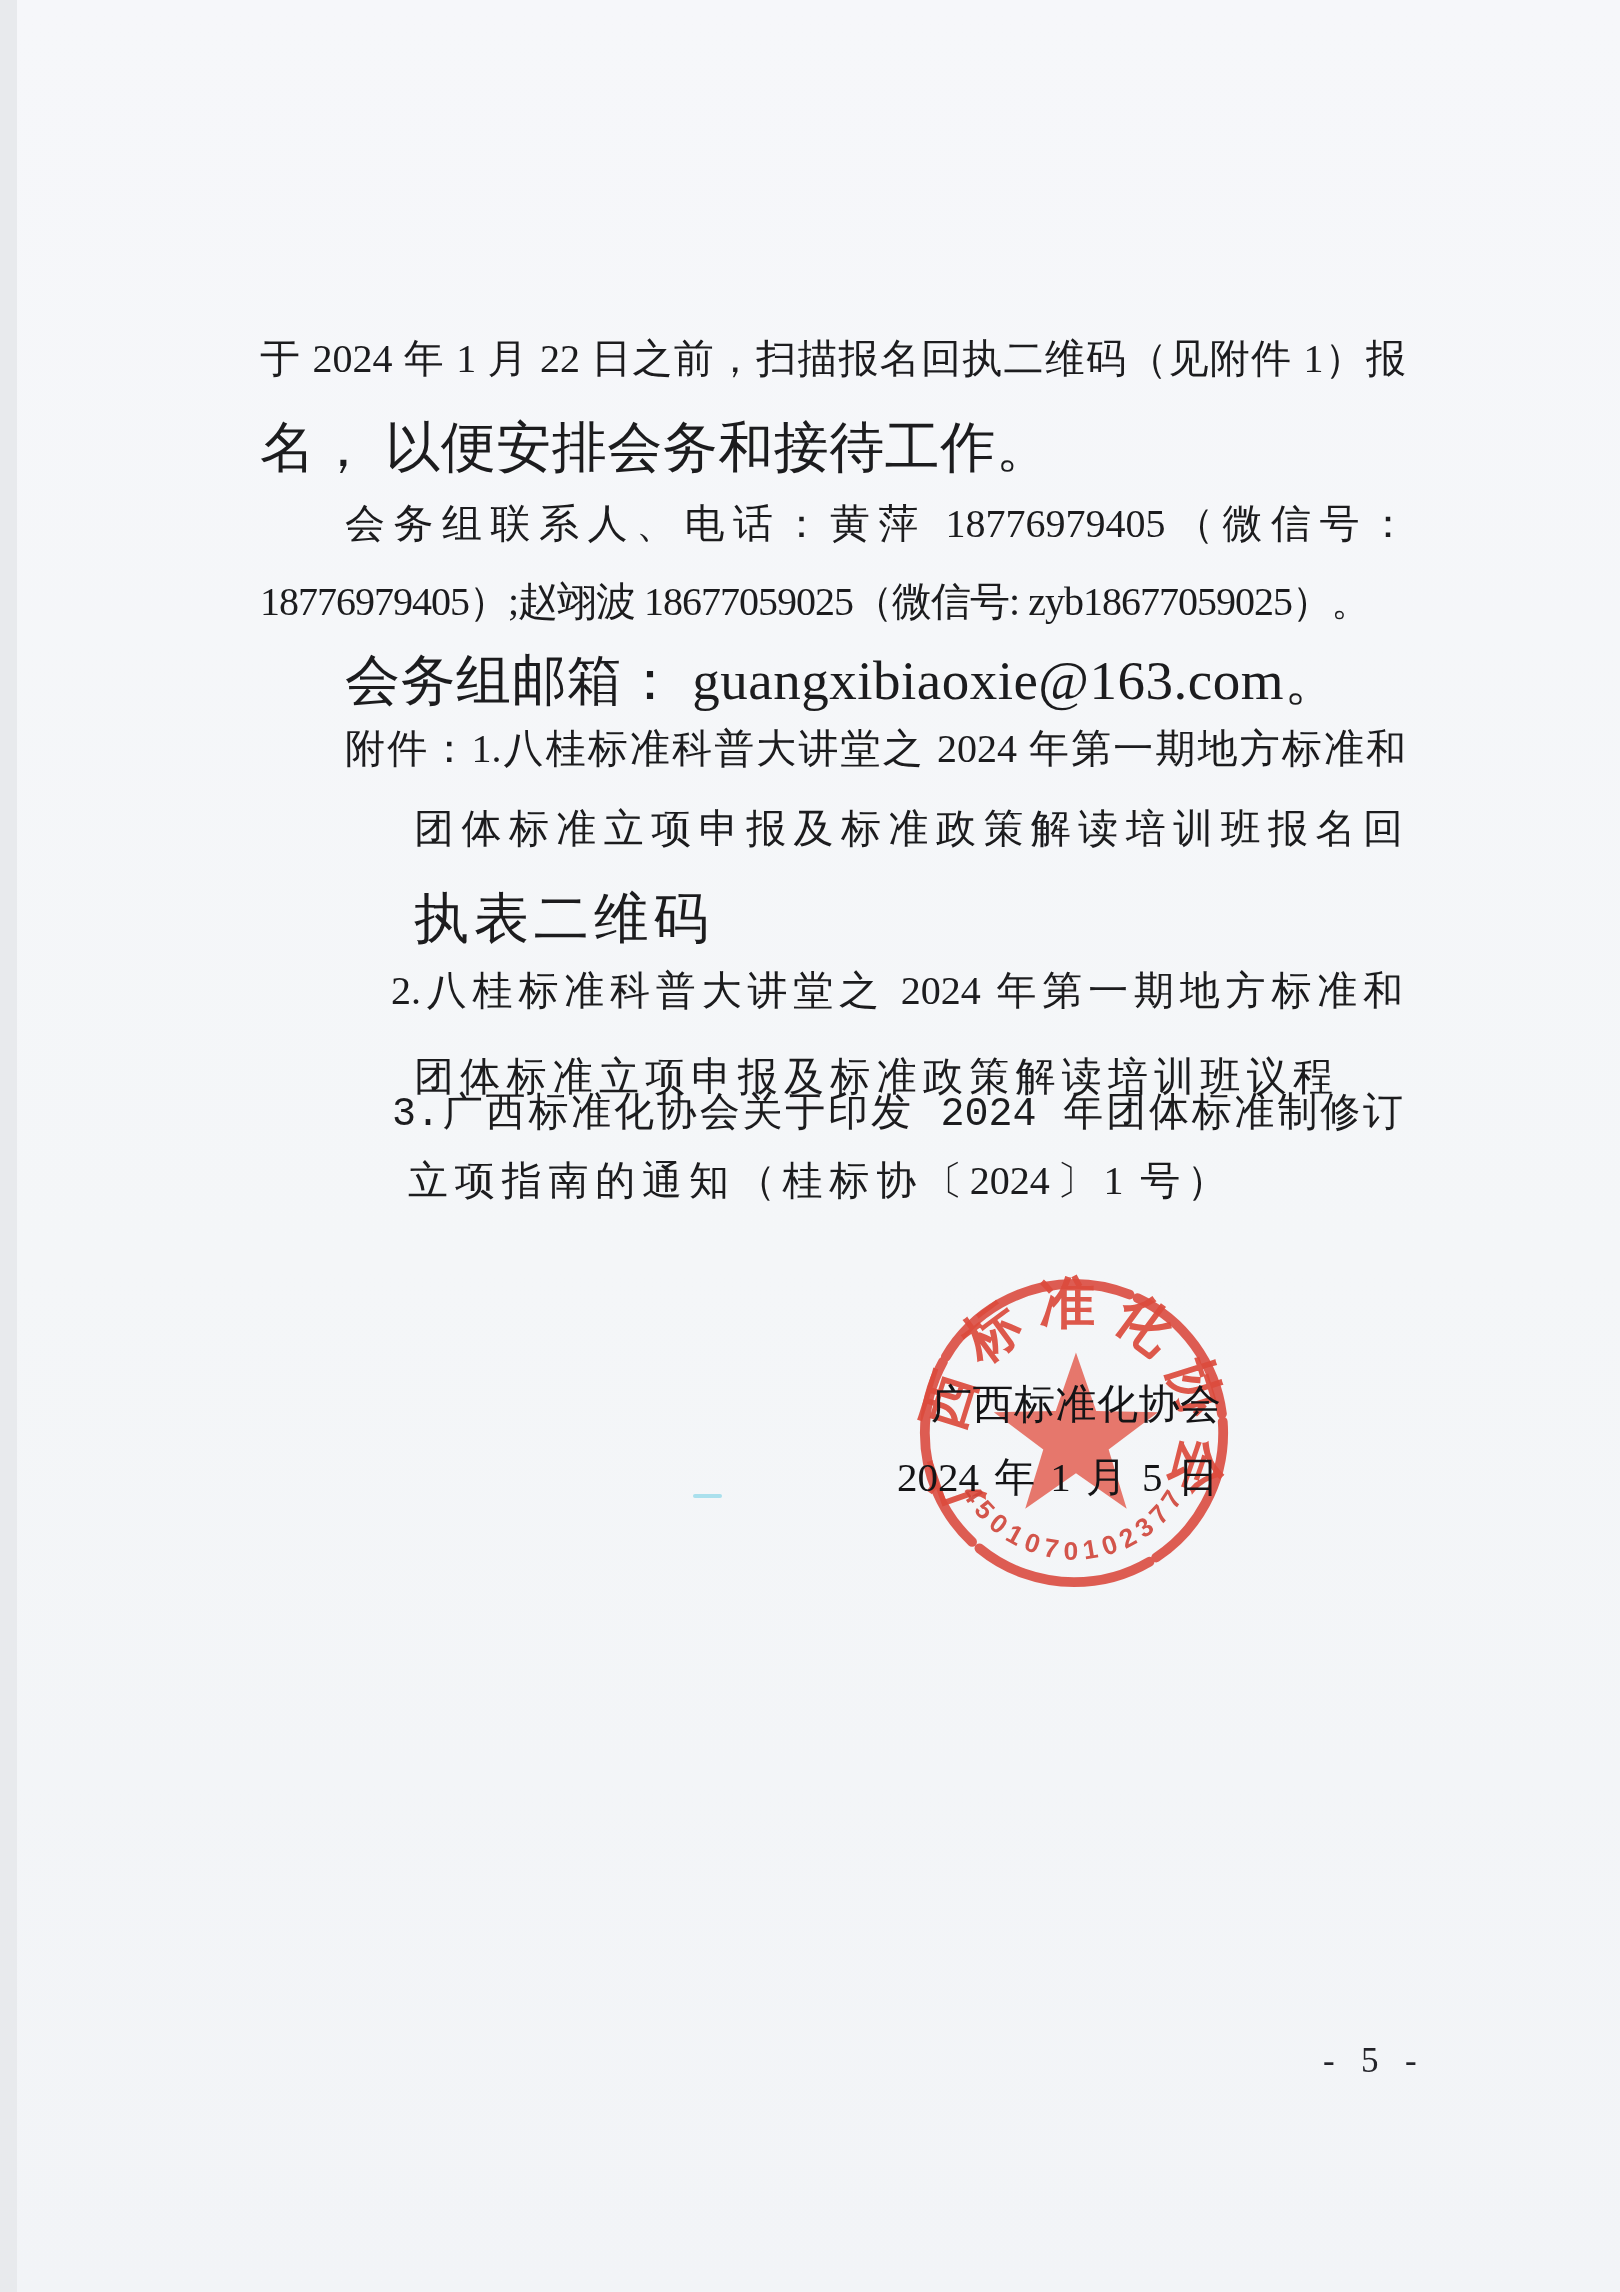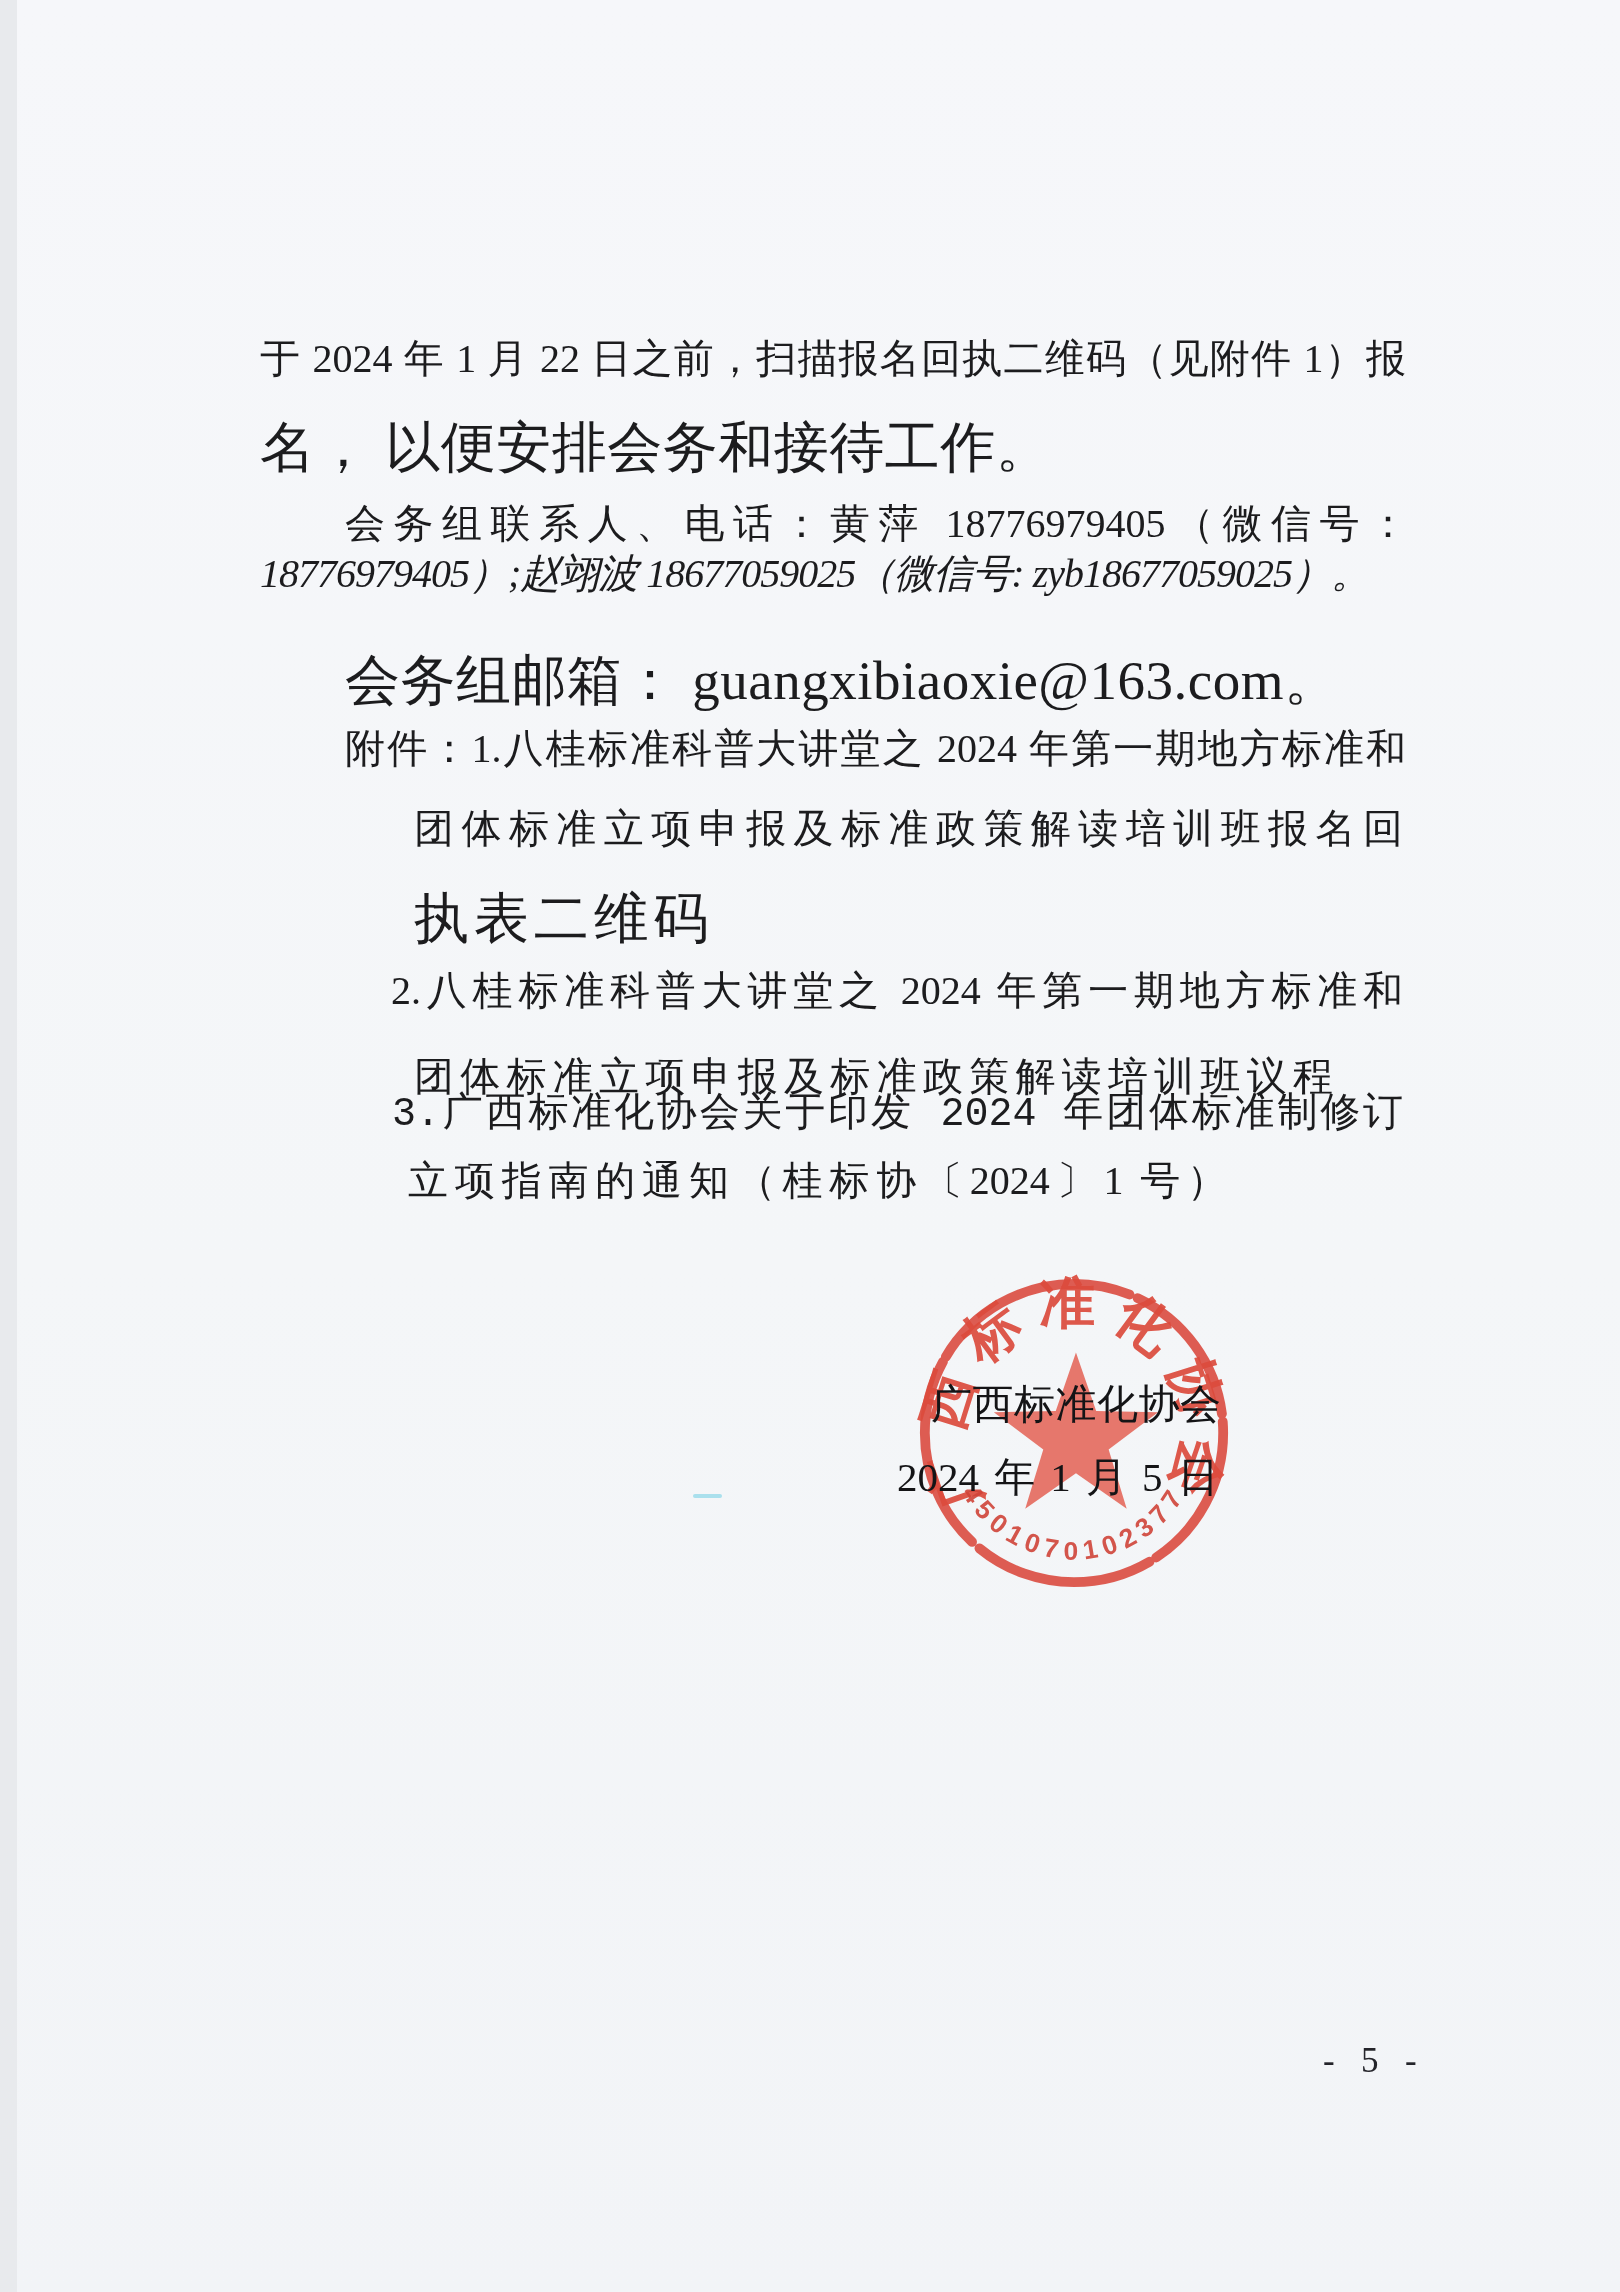--- a/index.html
+++ b/index.html
@@ -74,21 +74,21 @@
   }
 </style>
 </head>
 <body>
 
 <div class="page">
 
   <div class="line just" style="left:243px;top:336px;width:1146px;">于 2024 年 1 月 22 日之前，扫描报名回执二维码（见附件 1）报</div>
   <div class="line" style="left:243px;top:416px;">名， 以便安排会务和接待工作。</div>
   <div class="line just" style="left:328px;top:501px;width:1063px;">会务组联系人、电话：黄萍 18776979405（微信号：</div>
-  <div class="line tight" style="left:243px;top:551px;width:1157px;font-style:italic;">18776979405）;赵翊波 18677059025（微信号: zyb18677059025）。</div>
+  <div class="line tight" style="left:243px;top:579px;width:1157px;">18776979405）;赵翊波 18677059025（微信号: zyb18677059025）。</div>
   <div class="line" style="left:328px;top:649px;text-align:right;">会务组邮箱： guangxibiaoxie@163.com。</div>
   <div class="line just" style="left:328px;top:726px;width:1061px;">附件：1.八桂标准科普大讲堂之 2024 年第一期地方标准和</div>
   <div class="line just" style="left:397px;top:806px;width:989px;">团体标准立项申报及标准政策解读培训班报名回</div>
   <div class="line spread5" style="left:397px;top:887px;font-family:Liberation Serif, serif;">执表二维码</div>
   <div class="line just" style="left:374px;top:968px;width:1012px;">2.八桂标准科普大讲堂之 2024 年第一期地方标准和</div>
   <div class="line just" style="left:397px;top:1054px;width:919px;">团体标准立项申报及标准政策解读培训班议程</div>
   <div class="line just" style="left:375px;top:1092px;width:1011px;font-family:Liberation Mono, monospace;">3.广西标准化协会关于印发 2024 年团体标准制修订</div>
   <div class="line just" style="left:391px;top:1158px;width:819px;">立项指南的通知（桂标协〔2024〕1 号）</div>
 
   <svg class="seal-wrap" viewBox="0 0 322 324" aria-hidden="true">

